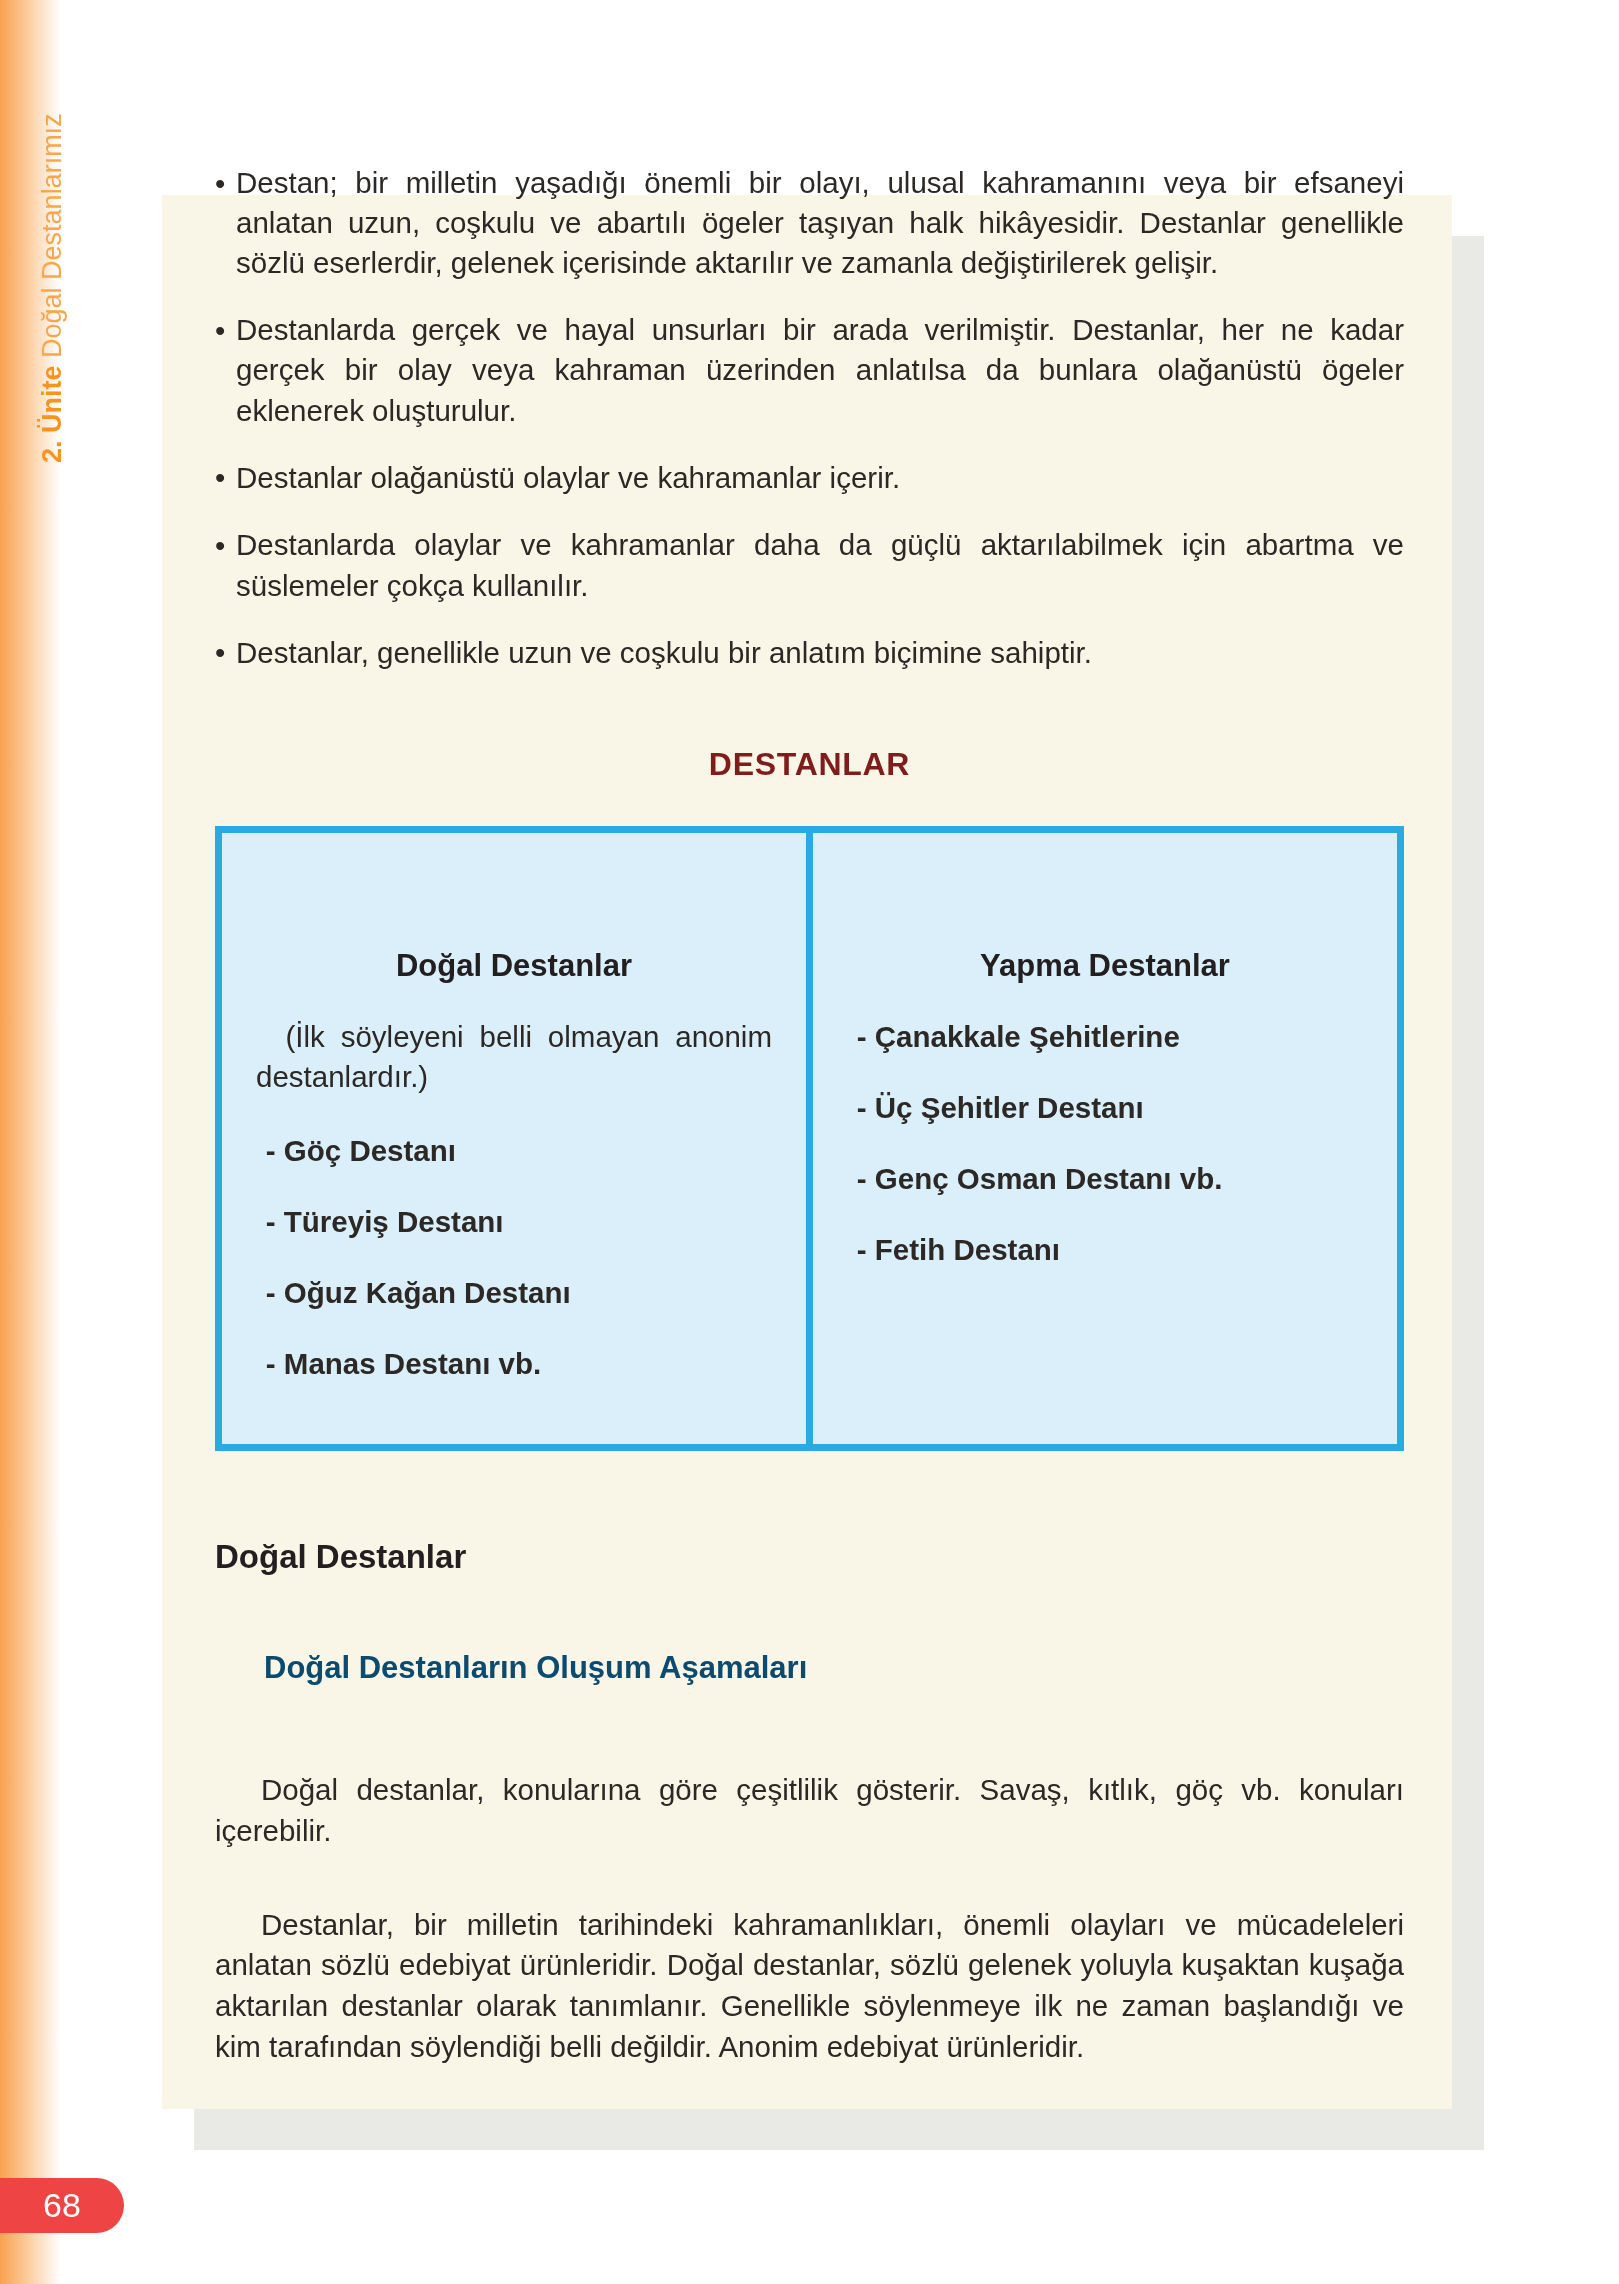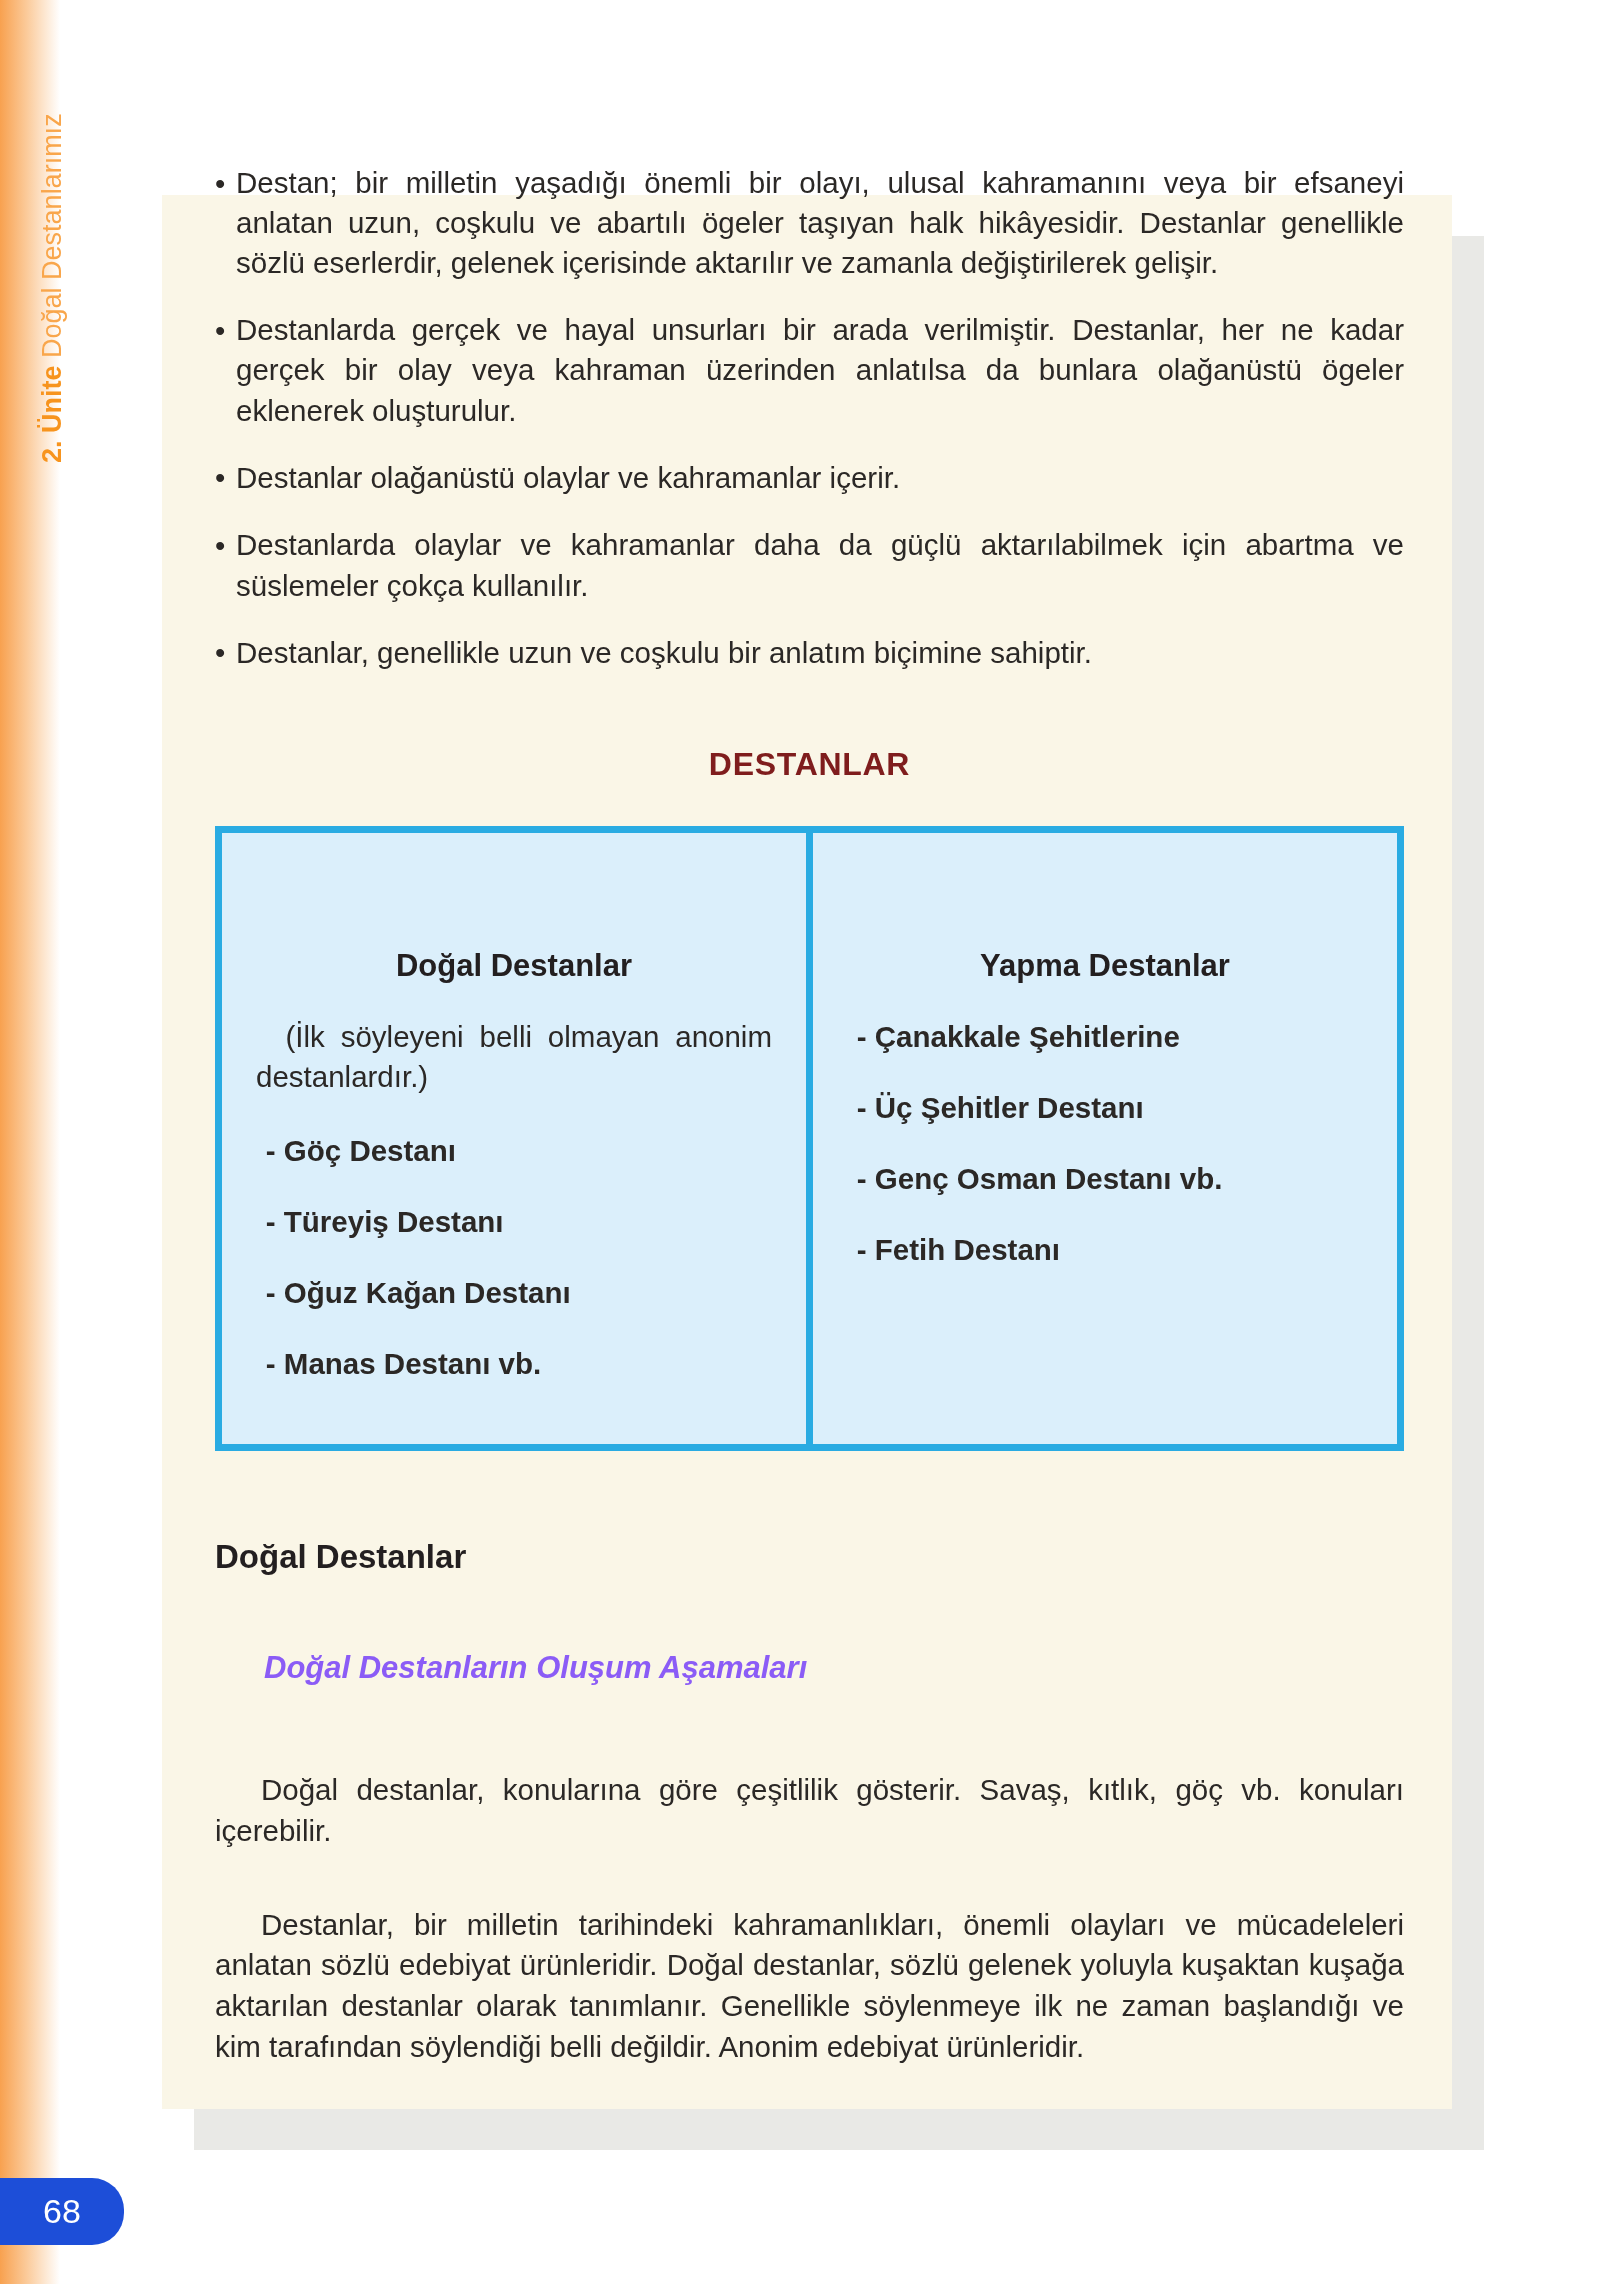--- a/index.html
+++ b/index.html
@@ -70,29 +70,29 @@
   .cell-header {
     margin: 0 0 29.5px 0; text-align: center;
     font-size: 31px; font-weight: bold; color: #231f20;
   }
   .cell-desc { margin: 0 0 34px 0; text-align: justify; text-indent: 29.5px; }
   .cell-list { list-style: none; margin: 0; padding: 0 0 0 9.8px; font-weight: bold; }
   .cell-list li { margin-bottom: 31px; }
   .cell-list li:last-child { margin-bottom: 0; }
 
   .sec-heading { margin: 84px 0 0 0; font-size: 33px; font-weight: bold; color: #231f20; }
-  .sec-subheading { margin: 67px 0 0 49px; font-size: 31px; font-weight: bold; color: #8b5cf6; font-style: italic; }
+  .sec-subheading { margin: 67px 0 0 49px; font-size: 31px; font-weight: bold; color: #0c4a6e; }
   .para { margin: 53px 0 0 0; text-align: justify; text-indent: 46px; line-height: 1.38; }
   .para.second { margin-top: 81px; }
 
   
   .page-pill {
     position: absolute; left: 0; top: 2178px;
-    width: 124px; height: 67px;
-    background: #1d4ed8;
+    width: 124px; height: 55px;
+    background: #ef4444;
     border-radius: 0 32px 32px 0;
     display: flex; align-items: center; justify-content: center;
     color: #ffffff; font-size: 34px;
   }
 </style>
 </head>
 <body>
 
 <div>
 

